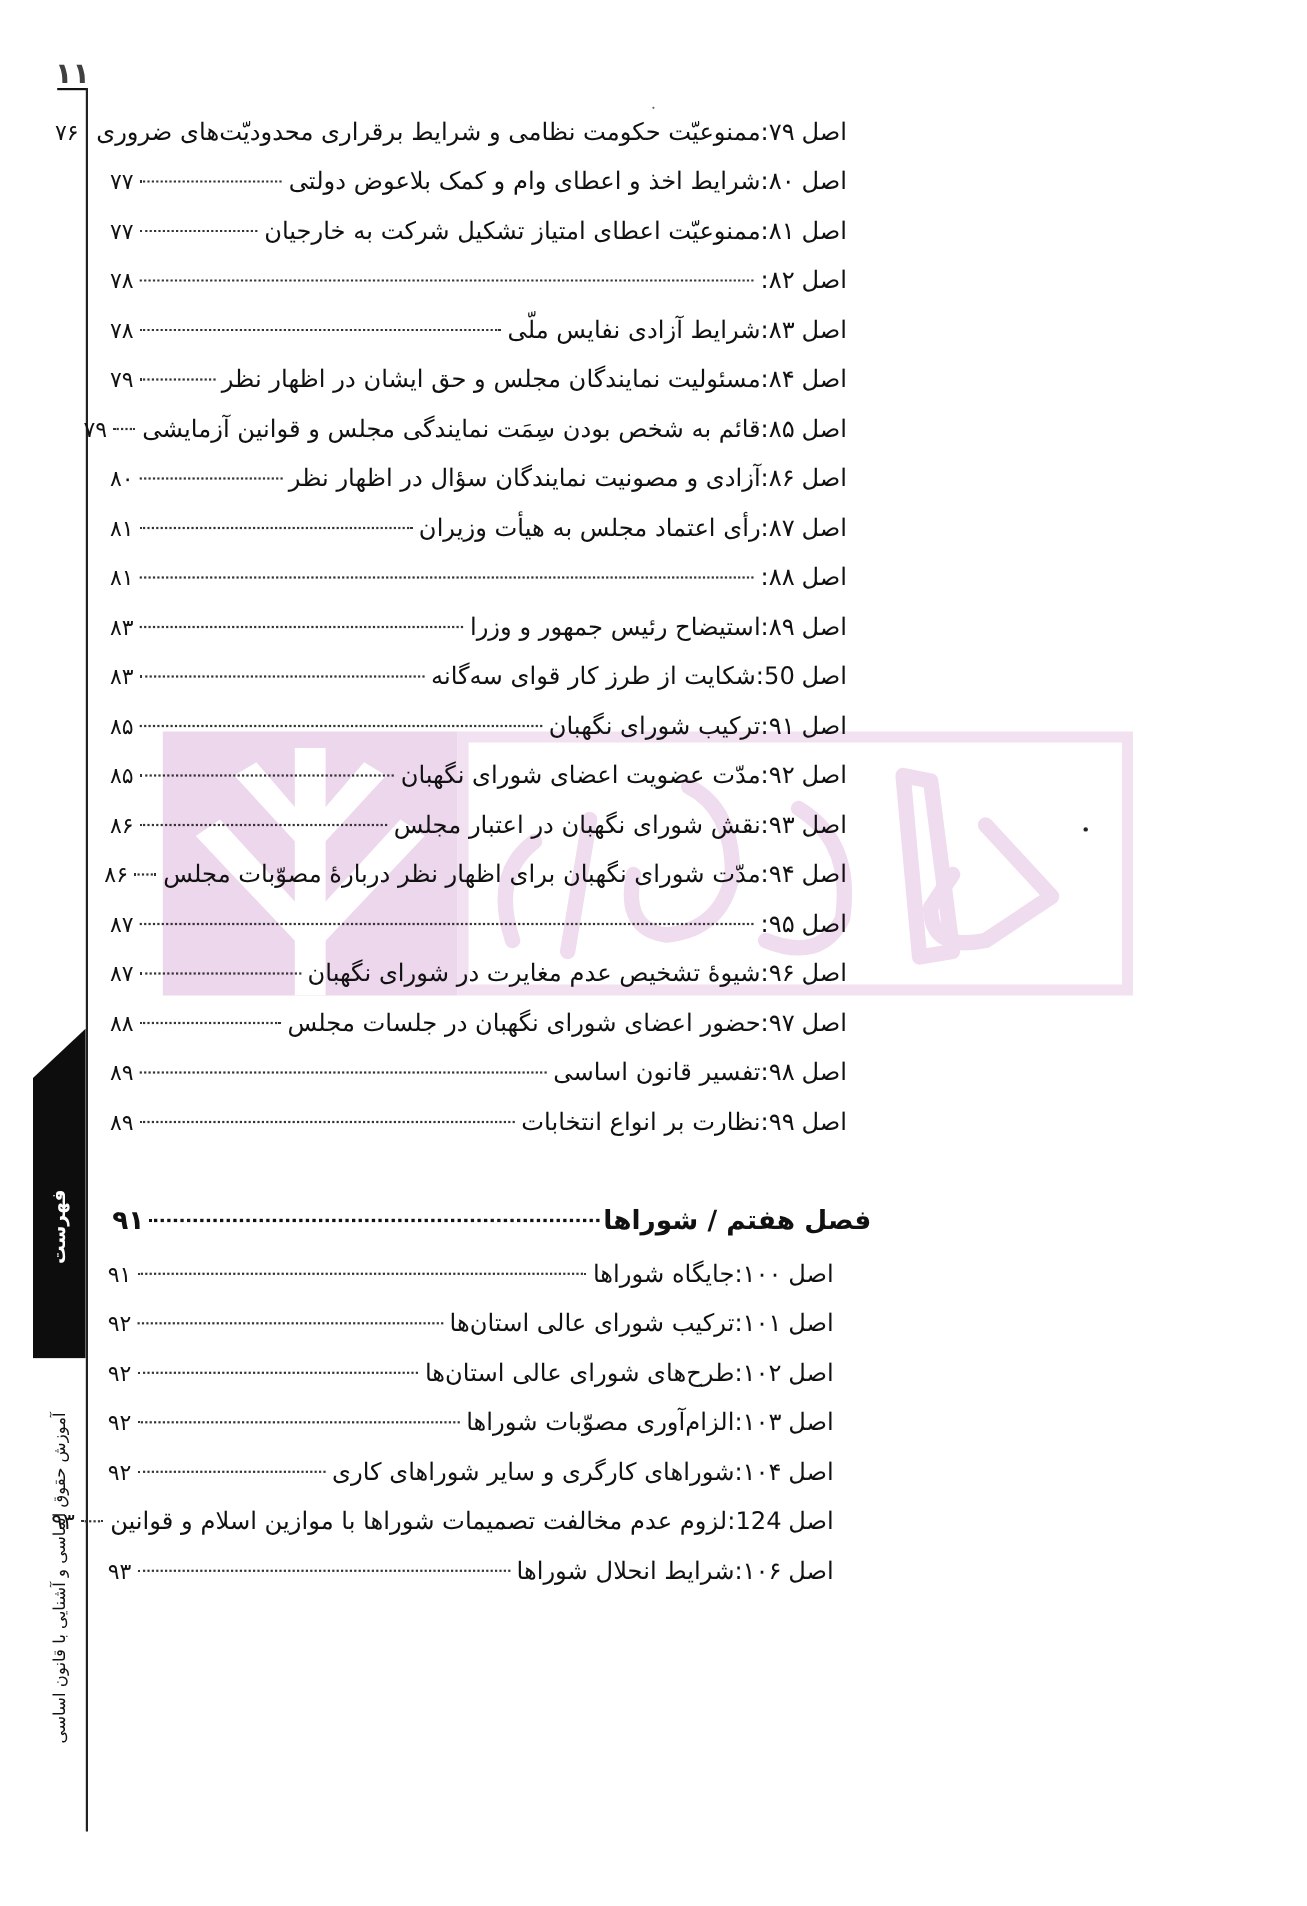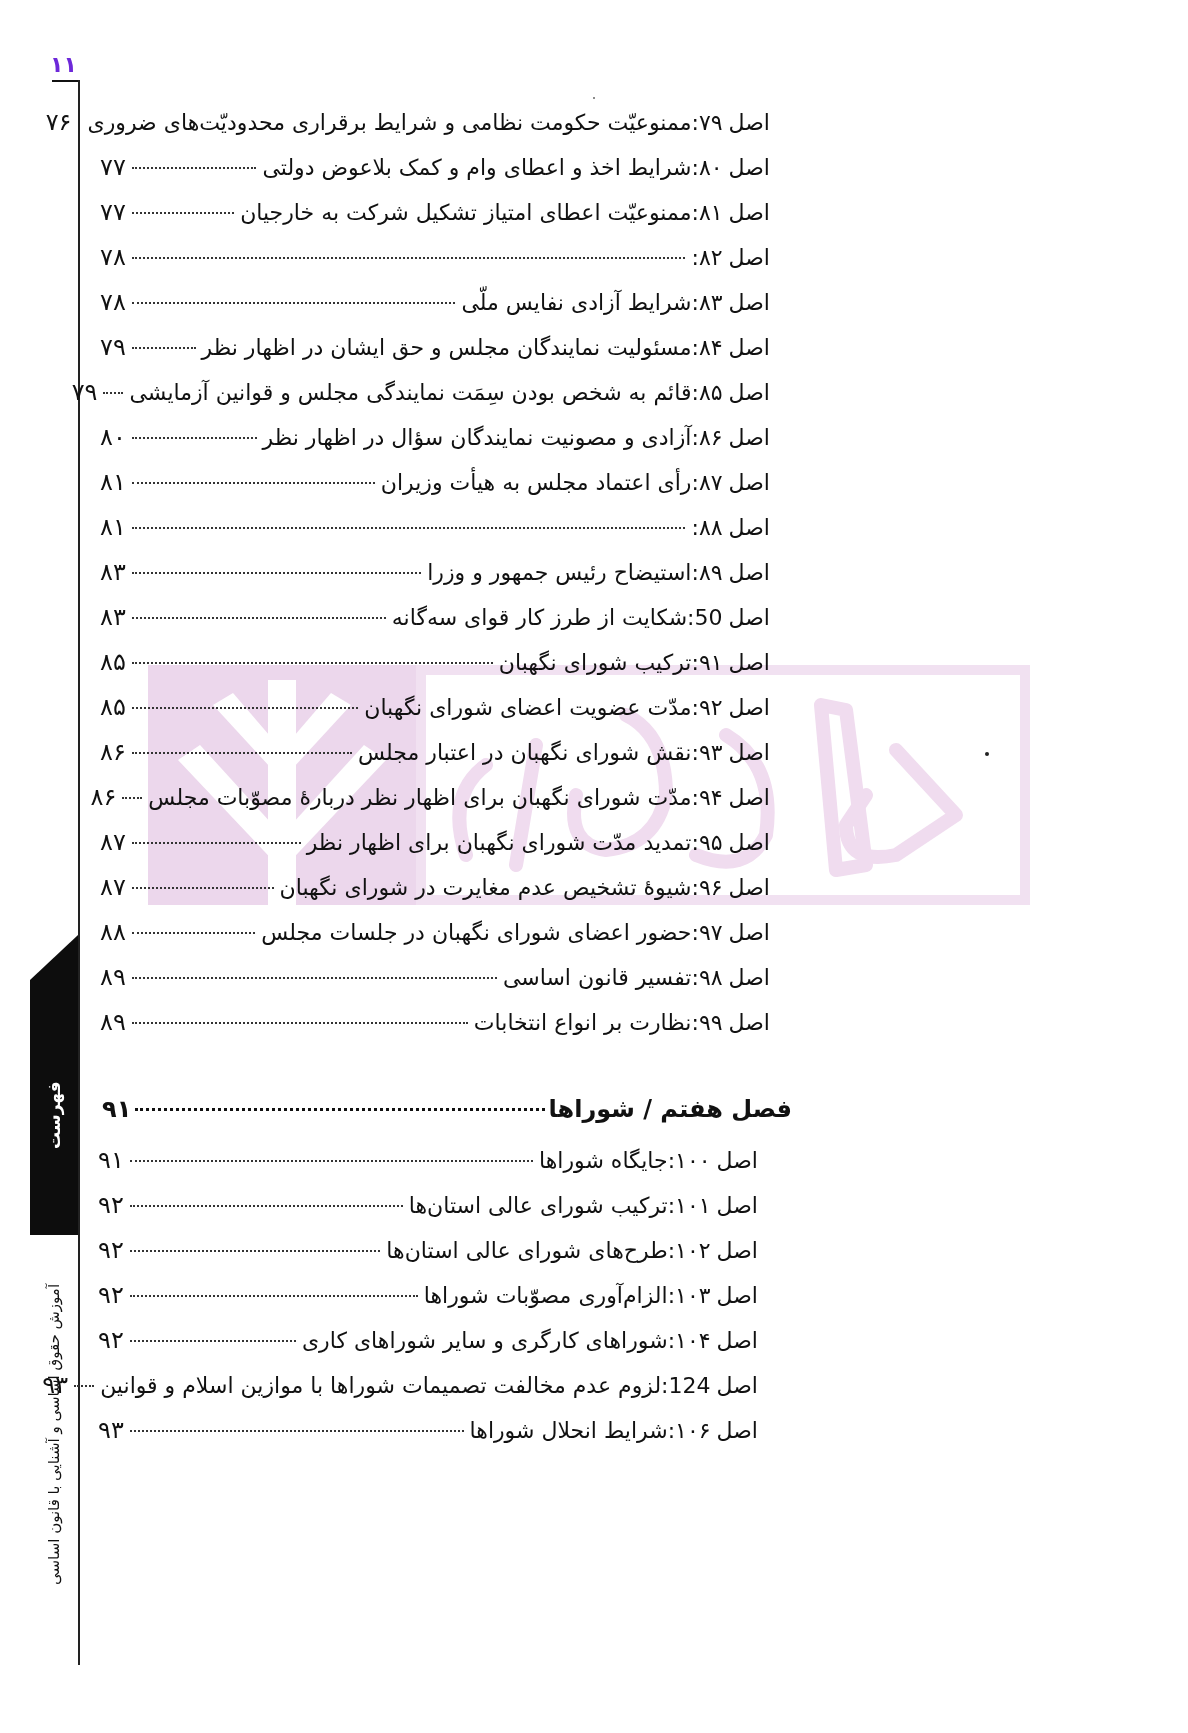--- a/index.html
+++ b/index.html
@@ -1,21 +1,21 @@
 <!DOCTYPE html>
 <html><head>
 <meta charset="utf-8">
 <style>
   html, body { margin: 0; padding: 0; }
   body {
     width: 1188px; height: 1733px; background: #ffffff; position: relative; overflow: hidden;
     font-family: "DejaVu Sans", sans-serif; color: #111;
   }
   .page-number {
-    position: absolute; left: 50px; top: 52px; font-size: 22px; font-weight: bold; color: #6d28d9;
+    position: absolute; left: 50px; top: 52px; font-size: 26px; font-weight: bold; color: #404040;
   }
   .frame-top { position: absolute; left: 52px; top: 80px; width: 28px; height: 2px; background: #111; }
   .frame-line { position: absolute; left: 78px; top: 80px; width: 2px; height: 1585px; background: #222; }
   .side-tab {
     position: absolute; left: 30px; top: 935px; width: 48px; height: 300px; background: #0d0d0d;
     clip-path: polygon(0 15%, 100% 0, 100% 100%, 0 100%);
   }
   .side-tab-label {
     position: absolute; left: 30px; top: 1040px; width: 48px; height: 150px;
     color: #fff; font-size: 17px; font-weight: bold;
@@ -36,21 +36,21 @@
   .toc { position: absolute; left: 100px; top: 100px; width: 670px; direction: rtl; }
   .toc-entry {
     position: absolute; right: 0; height: 40px; display: flex; align-items: baseline;
     font-size: 22px; white-space: nowrap; direction: rtl;
   }
   .toc-entry .prefix { margin-left: 6px; }
   .toc-entry .title { }
   .toc-entry .leader {
     flex: 1; border-bottom: 2px dotted #333; margin: 0 6px; transform: translateY(-6px); min-width: 20px;
   }
-  .toc-entry .pg { font-size: 24px; }
+  .toc-entry .pg { font-size: 20px; }
   .chapter {
     position: absolute; right: 0; height: 44px; display: flex; align-items: baseline;
     font-size: 24px; font-weight: bold; direction: rtl; white-space: nowrap;
   }
   .chapter .leader { flex: 1; border-bottom: 3px dotted #111; margin: 0 4px; transform: translateY(-6px); }
   .stray-dot { position: absolute; left: 985px; top: 752px; width: 4px; height: 4px; background: #222; border-radius: 50%; }
   .stray-dot2 { position: absolute; left: 593px; top: 97px; width: 2px; height: 2px; background: #666; border-radius: 50%; }
 </style>
 </head>
 <body>
@@ -214,21 +214,20 @@
     <span>۹۴</span>
       <span>:</span>
     <span class="title">مدّت شورای نگهبان برای اظهار نظر دربارهٔ مصوّبات مجلس</span>
     <span class="leader"></span>
     <span class="pg">۸۶</span>
   </div>
   <div class="toc-entry" style="top:728px; width:670px;">
     <span class="prefix">اصل</span>
     <span>۹۵</span>
       <span>:</span>
-    <span class="title">تمدید مدّت شورای نگهبان برای اظهار نظر</span>
     <span class="leader"></span>
     <span class="pg">۸۷</span>
   </div>
   <div class="toc-entry" style="top:773px; width:670px;">
     <span class="prefix">اصل</span>
     <span>۹۶</span>
       <span>:</span>
     <span class="title">شیوهٔ تشخیص عدم مغایرت در شورای نگهبان</span>
     <span class="leader"></span>
     <span class="pg">۸۷</span>

